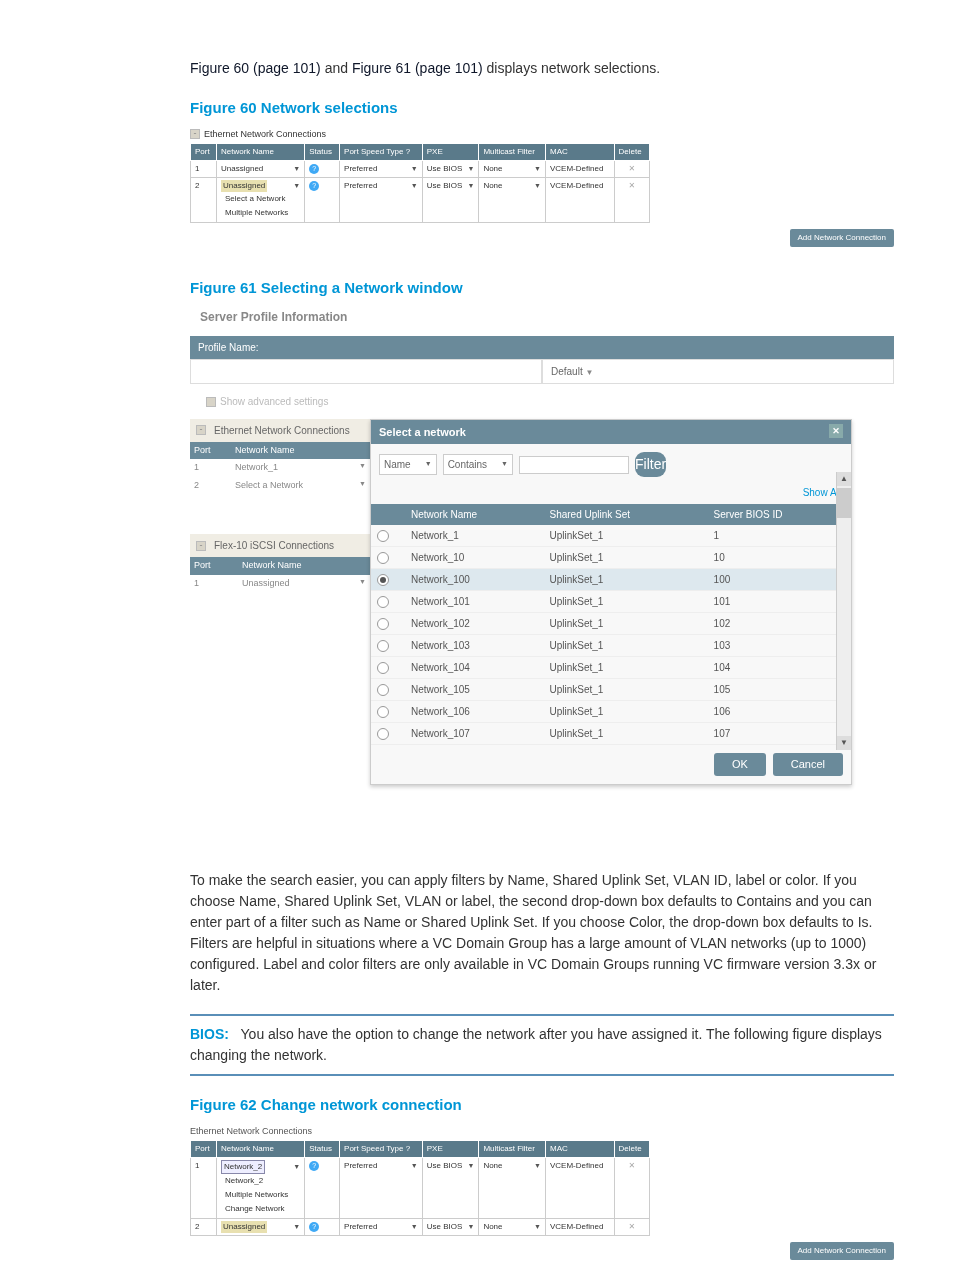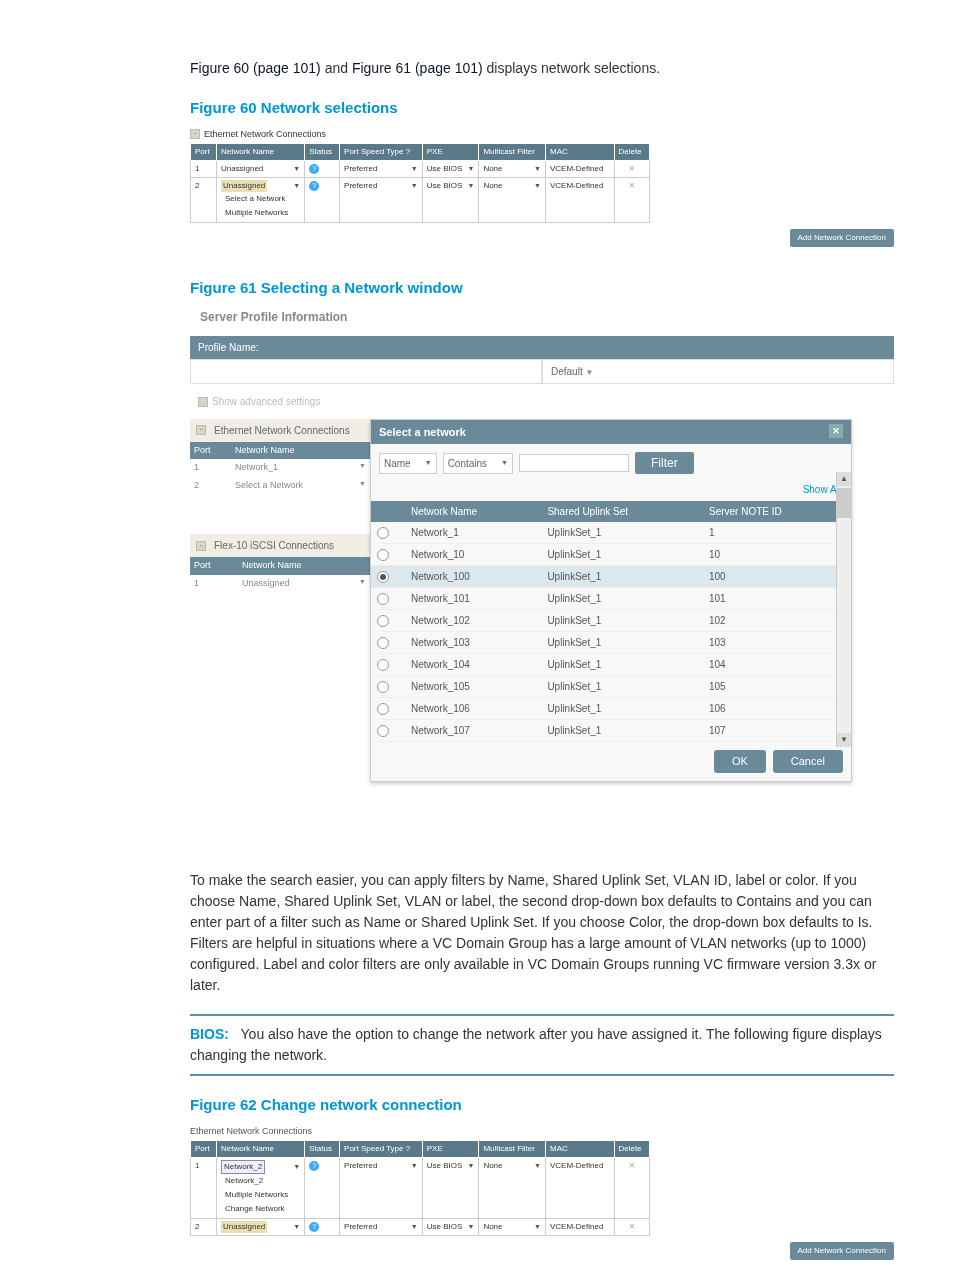--- a/index.html
+++ b/index.html
@@ -31,34 +31,34 @@
   .fig60 .sub { color:#333; font-size:8px; padding:1px 4px; }
   .fig60 .hl { background:#e8e0b0; display:inline-block; padding:0 2px; }
 
   
   .fig61 { font-size: 10px; color: #666; margin-top:8px; }
   .fig61 .spi-title { color:#888; font-weight:bold; font-size:12px; margin:4px 0 10px 10px; }
   .fig61 .hdr-row { display:flex; }
   .fig61 .hdr-cell { background:#6a8a9a; color:#fff; padding:4px 8px; font-size:10px; flex:1; }
   .fig61 .val-row { display:flex; }
   .fig61 .val-cell { flex:1; padding:4px 8px; background:#fff; border:1px solid #ddd; font-size:10px; }
-  .fig61 .chk { color:#bbb; margin:10px 0 10px 8px; font-size:10px; }
+  .fig61 .chk { color:#bbb; margin:10px 0 10px 16px; font-size:10px; }
   .fig61 .section-hdr { background:#f0ede4; padding:4px 6px; font-size:10px; color:#666; display:flex; align-items:center; gap:4px; }
   .fig61 .mini-table { border-collapse:collapse; width:180px; font-size:9px; }
   .fig61 .mini-table th { background:#6a8a9a; color:#fff; padding:2px 4px; font-weight:normal; text-align:left; }
   .fig61 .mini-table td { padding:2px 4px; color:#888; }
   .fig61 .mini-table .caret { font-size:7px; color:#888; float:right; }
 
   .fig61 .panel { position:relative; }
   .fig61 .sel-panel { position:absolute; left:180px; top:0; width:480px; background:#f8f8f8; border:1px solid #ccc; box-shadow:0 2px 4px rgba(0,0,0,0.2); }
   .fig61 .sel-title { background:#6a8a9a; color:#fff; padding:4px 8px; font-size:11px; font-weight:bold; display:flex; justify-content:space-between; }
   .fig61 .sel-filter { padding:8px; display:flex; align-items:center; gap:6px; font-size:10px;text-align:center; }
   .fig61 .sel-filter .dd { border:1px solid #ccc; padding:2px 4px; background:#fff; display:flex; align-items:center; gap:14px; }
   .fig61 .sel-filter .inp { border:1px solid #ccc; padding:2px 4px; background:#fff; width:100px; height:12px; }
-  .fig61 .filter-btn { background:#6a8a9a; color:#fff; padding:2px 16px; font-size:12px; border-radius:2px; }
+  .fig61 .filter-btn { background:#6a8a9a; color:#fff; padding:2px 0; font-size:14px; border-radius:9px; }
   .fig61 .showall { text-align:right; padding:0 10px 4px 0; }
   .fig61 .showall a { color:#0096d6; font-size:10px; text-decoration:none; }
   .fig61 .net-table { width:100%; border-collapse:collapse; font-size:10px; }
   .fig61 .net-table th { background:#6a8a9a; color:#fff; padding:3px 6px; text-align:left; font-weight:normal; }
   .fig61 .net-table td { padding:3px 6px; color:#555; border-bottom:1px solid #eee; }
   .fig61 .net-table tr.sel td { background:#dde8ee; }
   .fig61 .scrolltrack { position:absolute; right:0; top:52px; bottom:34px; width:14px; background:#eee; border-left:1px solid #ccc; }
   .fig61 .scroll-up, .fig61 .scroll-down { height:14px; background:#ddd; text-align:center; font-size:8px; line-height:14px; color:#555;}
   .fig61 .scroll-thumb { height:30px; background:#ccc; margin-top:2px; }
   .fig61 .btns { text-align:right; padding:8px; }
@@ -244,21 +244,21 @@
         <span class="inp"></span>
         <span class="filter-btn">Filter</span>
       </div>
       <div class="showall"><a>Show All</a></div>
       <table class="net-table">
         <tbody>
             <tr>
           <th style="width:22px"></th>
           <th>Network Name</th>
           <th>Shared Uplink Set</th>
-          <th>Server NOTE ID</th>
+          <th>Server BIOS ID</th>
         </tr>
         </tbody>
           <tbody id="net-rows">
             <tr>
               <td><span class="radio"></span></td>
               <td>Network_1</td>
               <td>UplinkSet_1</td>
               <td>1</td>
             </tr>
             <tr>

